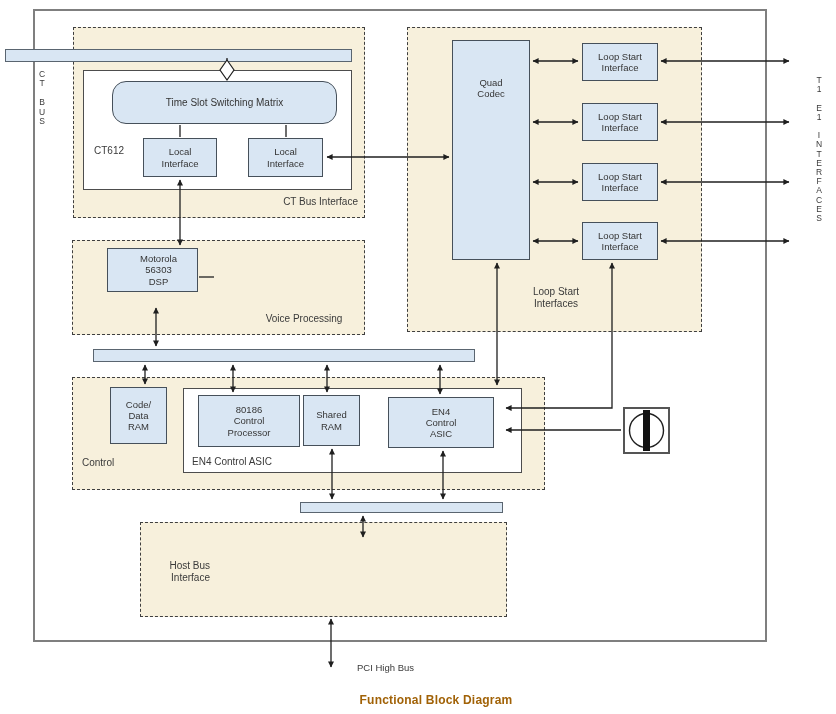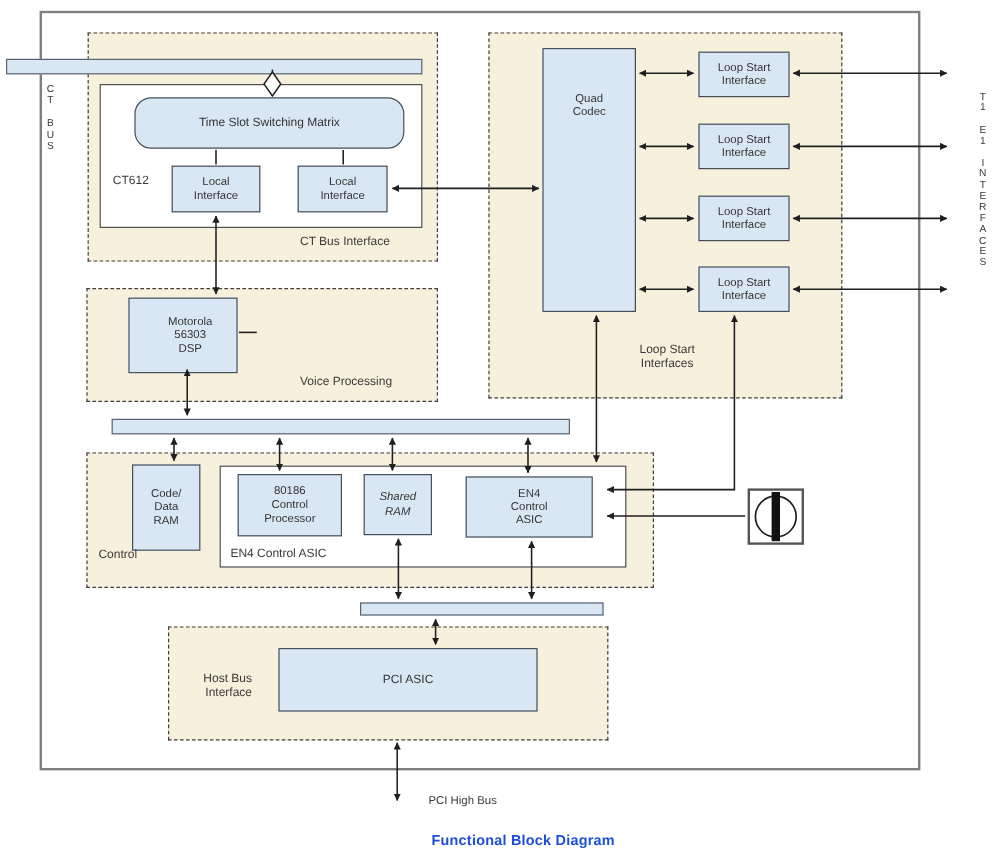--- a/index.html
+++ b/index.html
@@ -17,21 +17,21 @@
     display:flex;align-items:center;justify-content:center;text-align:center;
     font-size:9.5px;line-height:1.18;color:#353535;white-space:pre-line;
   }
   .topalign{align-items:flex-start;padding-top:36px;}
   .slabel{position:absolute;font-size:10px;color:#3a3a3a;white-space:pre-line;}
   .vstack{
     position:absolute;font-size:8.5px;line-height:9.4px;color:#3a3a3a;
     white-space:pre-line;text-align:center;
   }
   .title{
-    position:absolute;font-size:12px;font-weight:bold;color:#1d4ed8;
+    position:absolute;font-size:12px;font-weight:bold;color:#a16207;
     text-align:center;letter-spacing:0.2px;
   }
   svg.overlay{position:absolute;left:0;top:0;pointer-events:none;}
   svg .c{stroke:#1f1f1f;stroke-width:1.3;fill:none;}
 </style>
 </head>
 <body>
 
 <div id="canvas">
 
@@ -49,54 +49,53 @@
   <div class="abs bar" style="left:5px;top:49px;width:347px;height:13px;"></div>
   <div class="abs bar" style="left:93px;top:349px;width:382px;height:13px;"></div>
   <div class="abs bar" style="left:300px;top:502px;width:203px;height:11px;"></div>
 
   <div class="abs blue lbl" style="left:112px;top:81px;width:225px;height:43px;font-size:10px;border-radius:14px;">Time Slot Switching Matrix</div>
   <div class="abs blue lbl" style="left:143px;top:138px;width:74px;height:39px;">Local
 Interface</div>
   <div class="abs blue lbl" style="left:248px;top:138px;width:75px;height:39px;">Local
 Interface</div>
 
-  <div class="abs blue lbl" style="left:107px;top:248px;width:91px;height:63px;padding-left:12px;">Motorola
+  <div class="abs blue lbl" style="left:107px;top:248px;width:91px;height:44px;padding-left:12px;">Motorola
 56303
 DSP</div>
 
-  <div class="abs blue lbl" style="left:110px;top:387px;width:57px;height:72px;">Code/
+  <div class="abs blue lbl" style="left:110px;top:387px;width:57px;height:57px;">Code/
 Data
 RAM</div>
-  <div class="abs blue lbl" style="left:198px;top:395px;width:87px;height:52px;">80186
+  <div class="abs blue lbl" style="left:198px;top:395px;width:102px;height:52px;">80186
 Control
 Processor</div>
-  <div class="abs blue lbl" style="left:303px;top:395px;width:57px;height:51px;font-style:italic;">Shared
+  <div class="abs blue lbl" style="left:303px;top:395px;width:57px;height:51px;">Shared
 RAM</div>
   <div class="abs blue lbl" style="left:388px;top:397px;width:106px;height:51px;">EN4
 Control
 ASIC</div>
 
   <div class="abs blue lbl topalign" style="left:452px;top:40px;width:78px;height:220px;">Quad
 Codec</div>
   <div class="abs blue lbl" style="left:582px;top:43px;width:76px;height:38px;">Loop Start
 Interface</div>
   <div class="abs blue lbl" style="left:582px;top:103px;width:76px;height:38px;">Loop Start
 Interface</div>
   <div class="abs blue lbl" style="left:582px;top:163px;width:76px;height:38px;">Loop Start
 Interface</div>
   <div class="abs blue lbl" style="left:582px;top:222px;width:76px;height:38px;">Loop Start
 Interface</div>
 
-  <div class="abs blue lbl" style="left:232px;top:540px;width:216px;height:53px;font-size:10px;">PCI ASIC</div>
 
   <div class="abs" style="left:623px;top:407px;width:47px;height:47px;background:#fff;border:2px solid #555;"></div>
 
-  <div class="slabel" style="left:250px;top:196px;width:108px;text-align:left;">CT Bus Interface</div>
+  <div class="slabel" style="left:250px;top:196px;width:108px;text-align:right;">CT Bus Interface</div>
   <div class="slabel" style="left:94px;top:145px;width:42px;">CT612</div>
-  <div class="slabel" style="left:250px;top:313px;width:108px;text-align:left;">Voice Processing</div>
+  <div class="slabel" style="left:250px;top:313px;width:108px;text-align:center;">Voice Processing</div>
   <div class="slabel" style="left:82px;top:457px;">Control</div>
   <div class="slabel" style="left:192px;top:456px;">EN4 Control ASIC</div>
   <div class="slabel" style="left:518px;top:286px;width:76px;text-align:center;line-height:1.15;">Loop Start
 Interfaces</div>
   <div class="slabel" style="left:148px;top:560px;width:62px;text-align:right;line-height:1.15;">Host Bus
 Interface</div>
   <div class="slabel" style="left:357px;top:662px;font-size:9.5px;">PCI High Bus</div>
 
   <div class="vstack" style="left:34px;top:70px;width:16px;">C
 T

